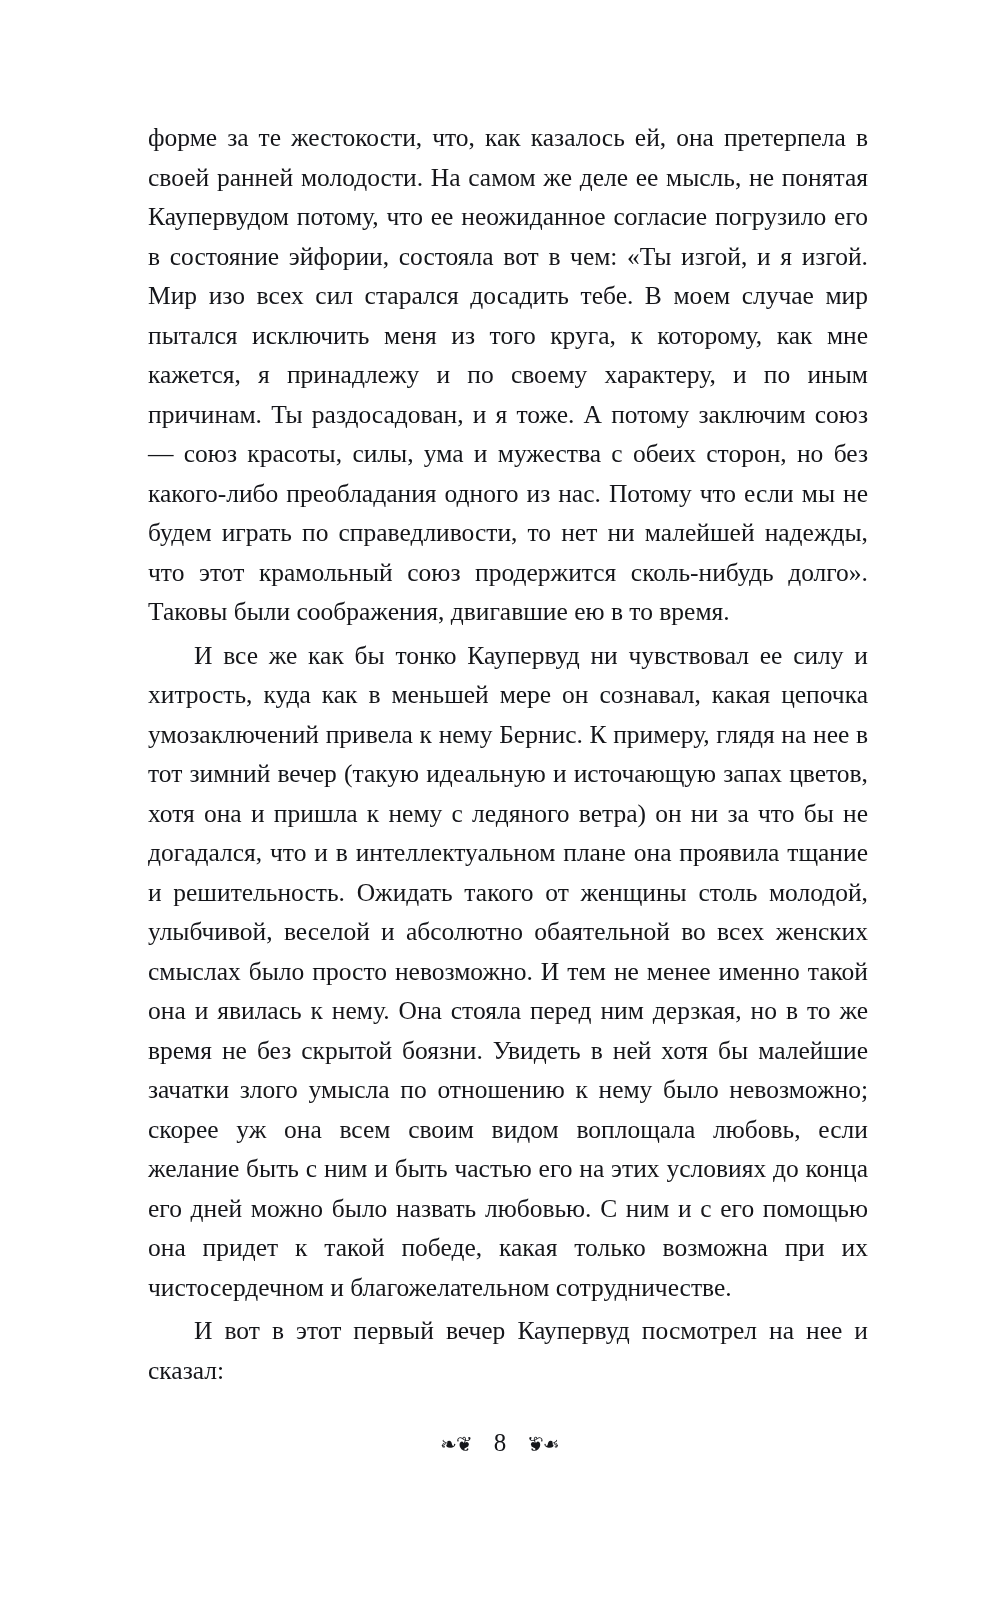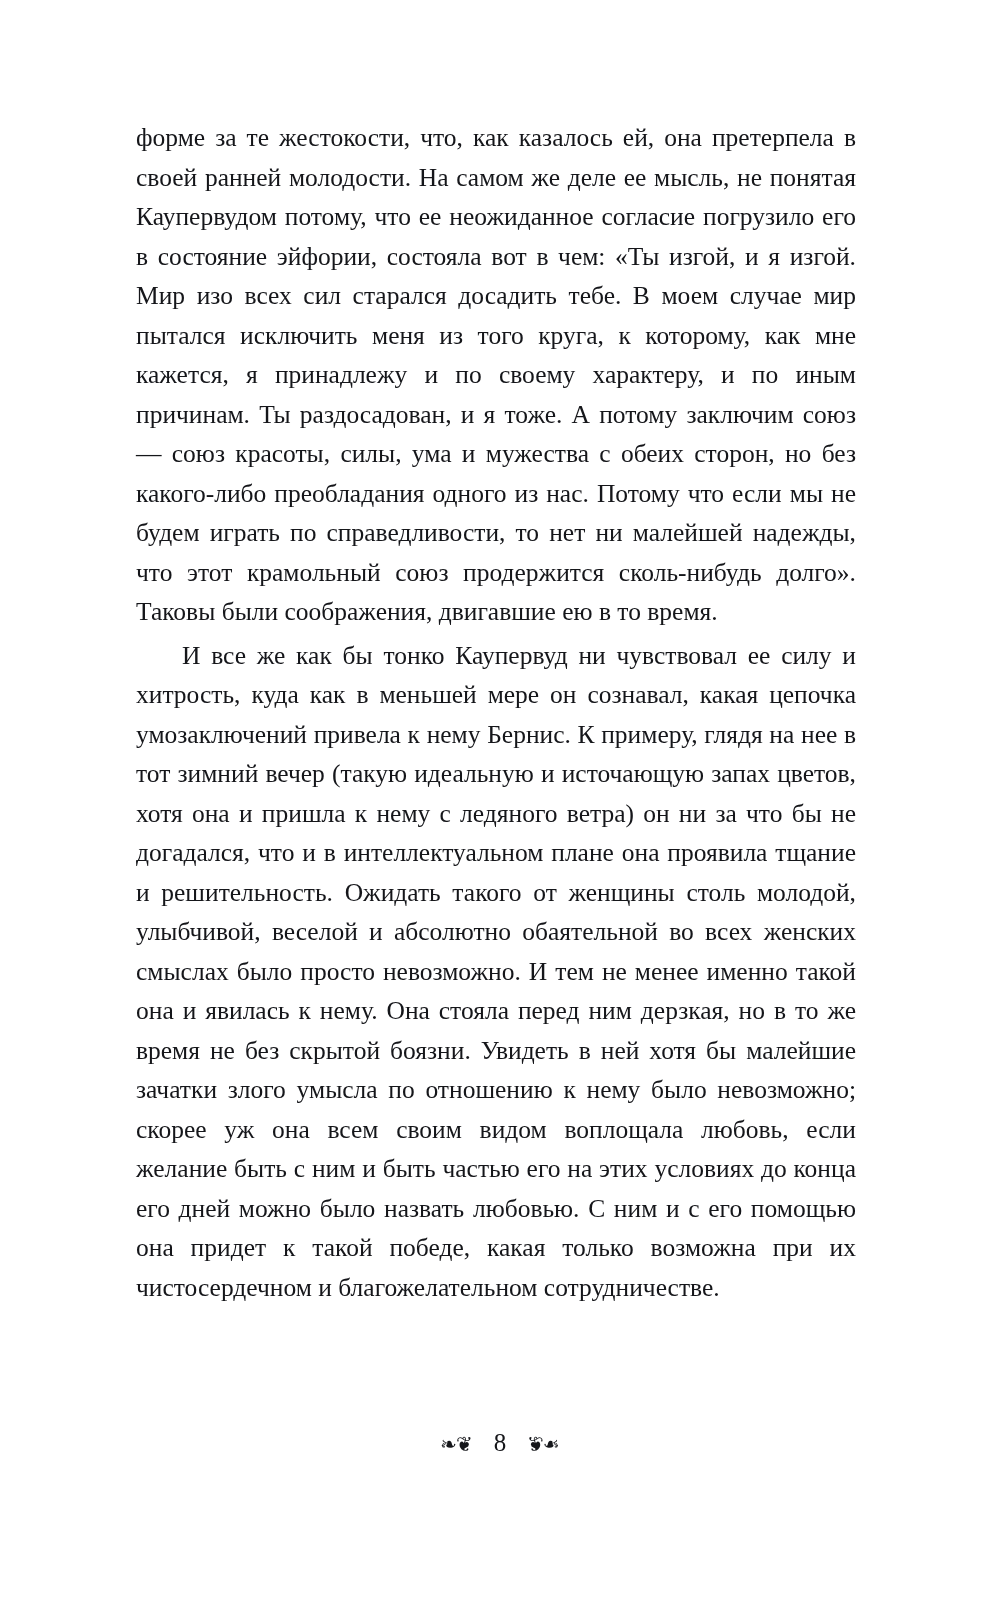--- a/index.html
+++ b/index.html
@@ -10,21 +10,21 @@
   .page {
     position: relative;
     width: 1000px;
     height: 1616px;
     background: #ffffff;
     margin: 0 auto;
     overflow: hidden;
   }
   .text-column {
     position: absolute;
-    left: 136px;
+    left: 148px;
     top: 118px;
     width: 720px;
   }
   .para {
     font-family: "Liberation Serif", "DejaVu Serif", serif;
     font-size: 25.5px;
     line-height: 39.5px;
     color: #15161a;
     text-align: justify;
     text-justify: inter-word;
@@ -65,20 +65,21 @@
   .ornament.right { transform: scaleX(-1); }
 </style>
 </head>
 <body>
 
 <div class="page">
 
   <div class="text-column">
     <p class="para">форме за те жестокости, что, как казалось ей, она претерпела в своей ранней молодости. На самом же деле ее мысль, не понятая Каупервудом потому, что ее неожиданное согласие погрузило его в состояние эйфории, состояла вот в чем: «Ты изгой, и я изгой. Мир изо всех сил старался досадить тебе. В моем случае мир пытался исключить меня из того круга, к которому, как мне кажется, я принадлежу и по своему характеру, и по иным причинам. Ты раздосадован, и я тоже. А потому заключим союз — союз красоты, силы, ума и мужества с обеих сторон, но без какого-либо преобладания одного из нас. Потому что если мы не будем играть по справедливости, то нет ни малейшей надежды, что этот крамольный союз продержится сколь-нибудь долго». Таковы были соображения, двигавшие ею в то время.</p>
     <p class="para indent">И все же как бы тонко Каупервуд ни чувствовал ее силу и хитрость, куда как в меньшей мере он сознавал, какая цепочка умозаключений привела к нему Бернис. К примеру, глядя на нее в тот зимний вечер (такую идеальную и источающую запах цветов, хотя она и пришла к нему с ледяного ветра) он ни за что бы не догадался, что и в интеллектуальном плане она проявила тщание и решительность. Ожидать такого от женщины столь молодой, улыбчивой, веселой и абсолютно обаятельной во всех женских смыслах было просто невозможно. И тем не менее именно такой она и явилась к нему. Она стояла перед ним дерзкая, но в то же время не без скрытой боязни. Увидеть в ней хотя бы малейшие зачатки злого умысла по отношению к нему было невозможно; скорее уж она всем своим видом воплощала любовь, если желание быть с ним и быть частью его на этих условиях до конца его дней можно было назвать любовью. С ним и с его помощью она придет к такой победе, какая только возможна при их чистосердечном и благожелательном сотрудничестве.</p>
+    <p class="para indent">И вот в этот первый вечер Каупервуд посмотрел на нее и сказал:</p>
   </div>
 
   <div class="footer">
     <span class="ornament left">❧❦</span>
     <span class="page-number">8</span>
     <span class="ornament right">❧❦</span>
   </div>
 
 </div>
 

